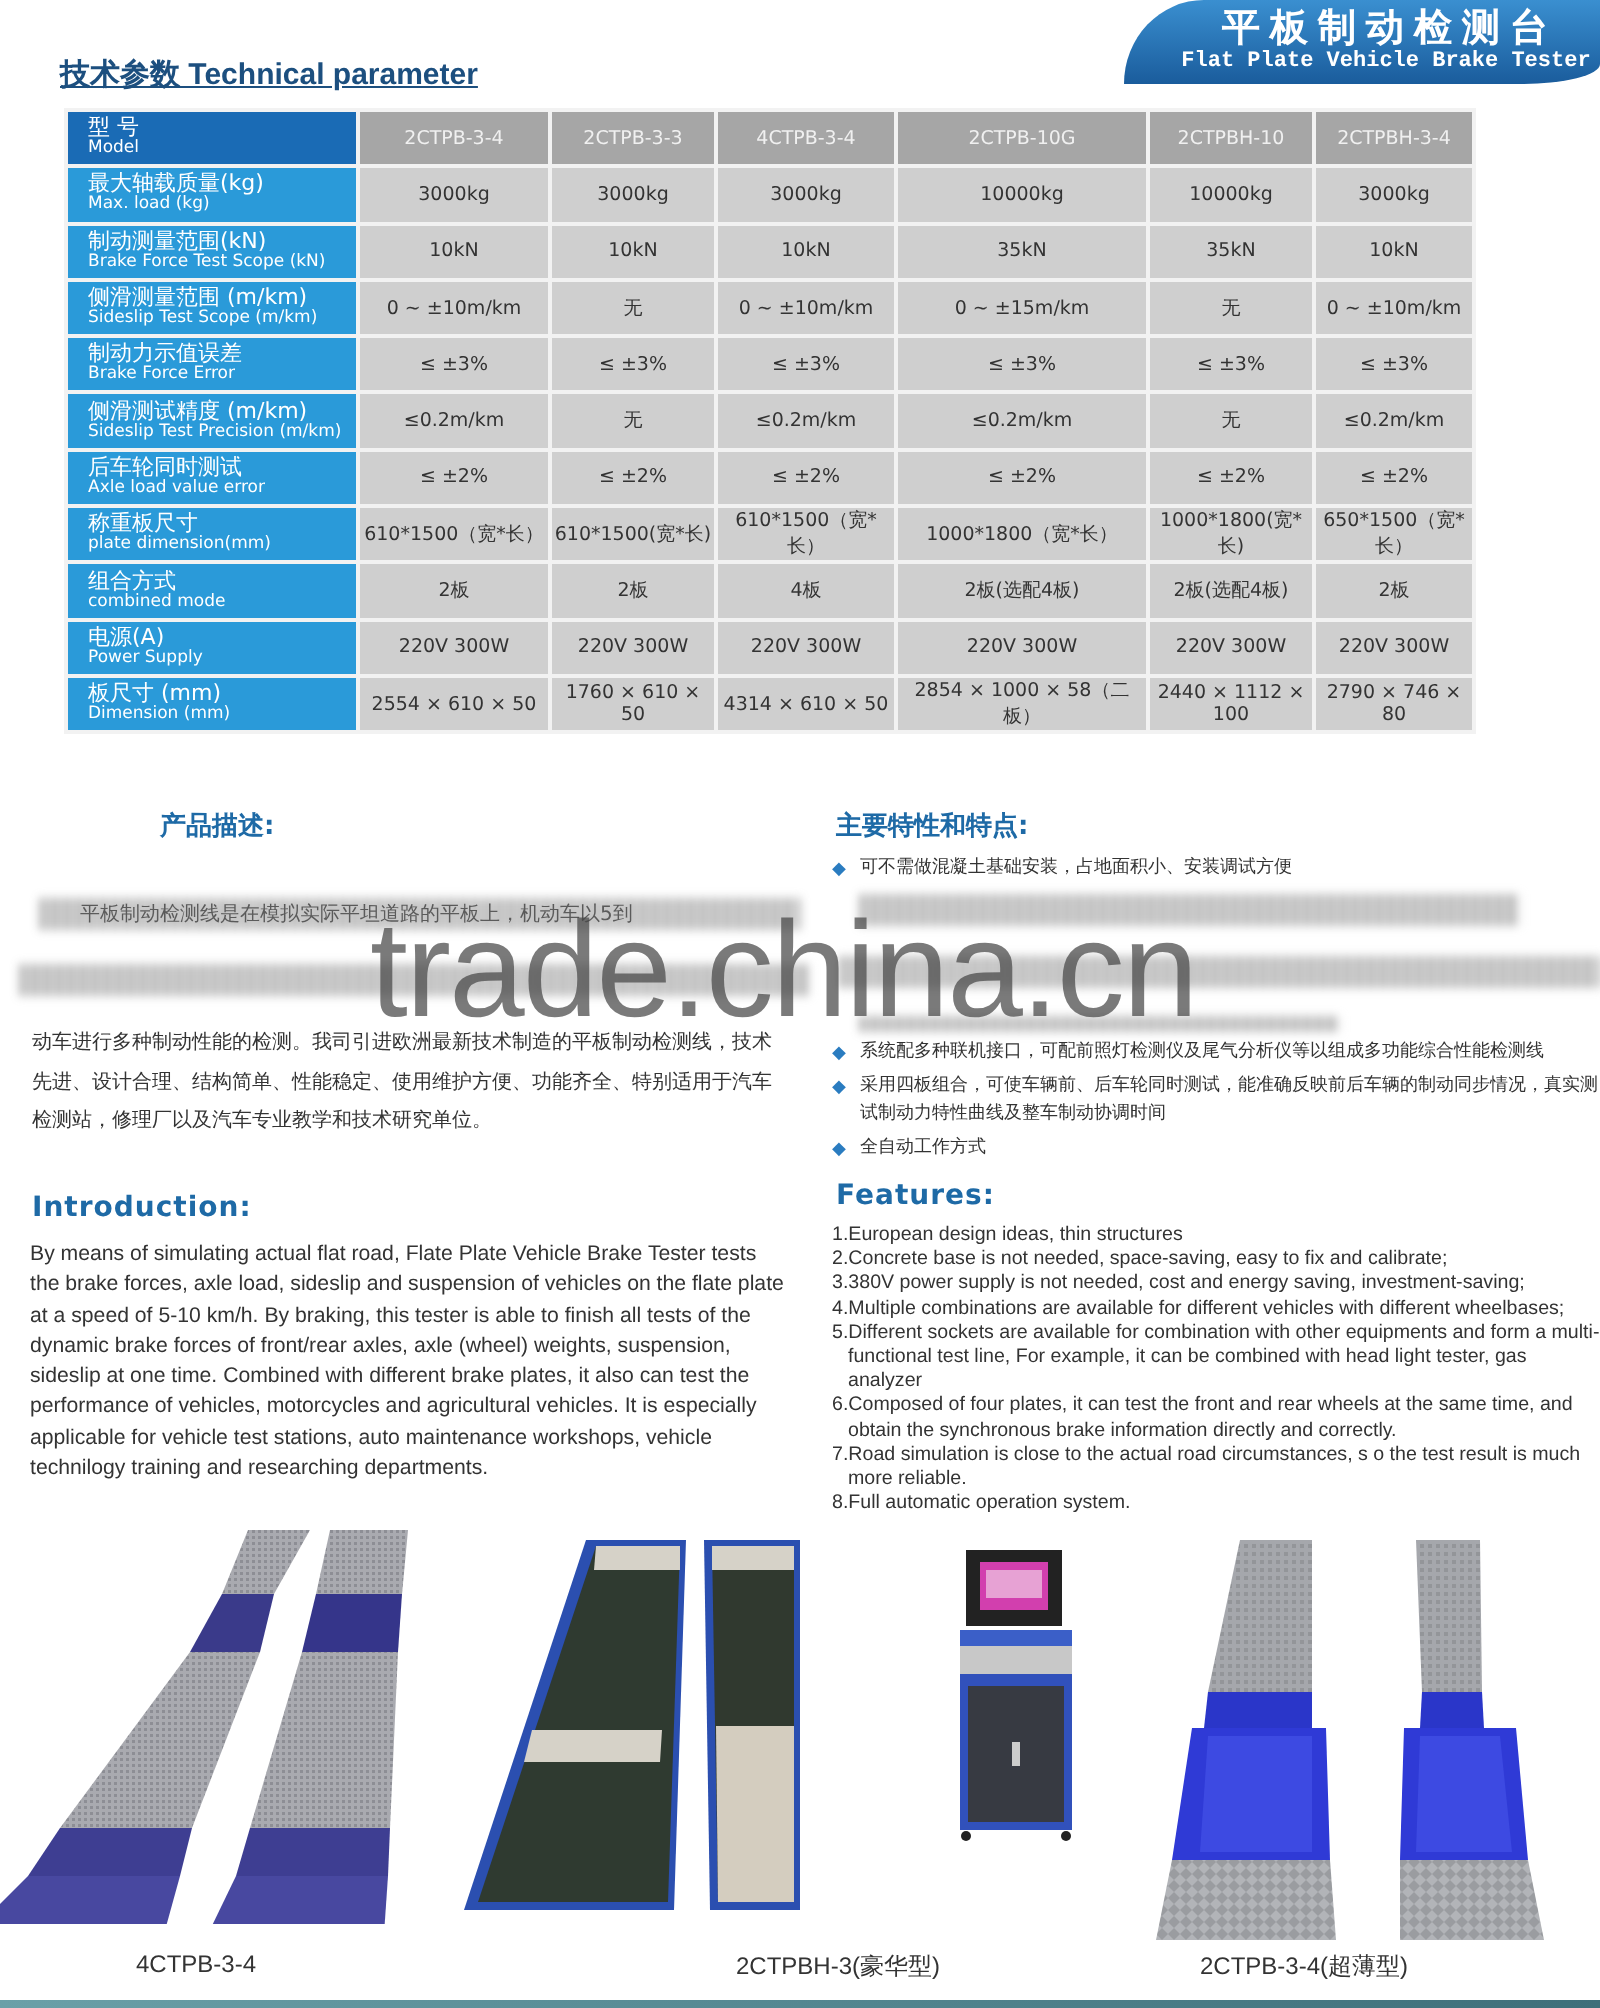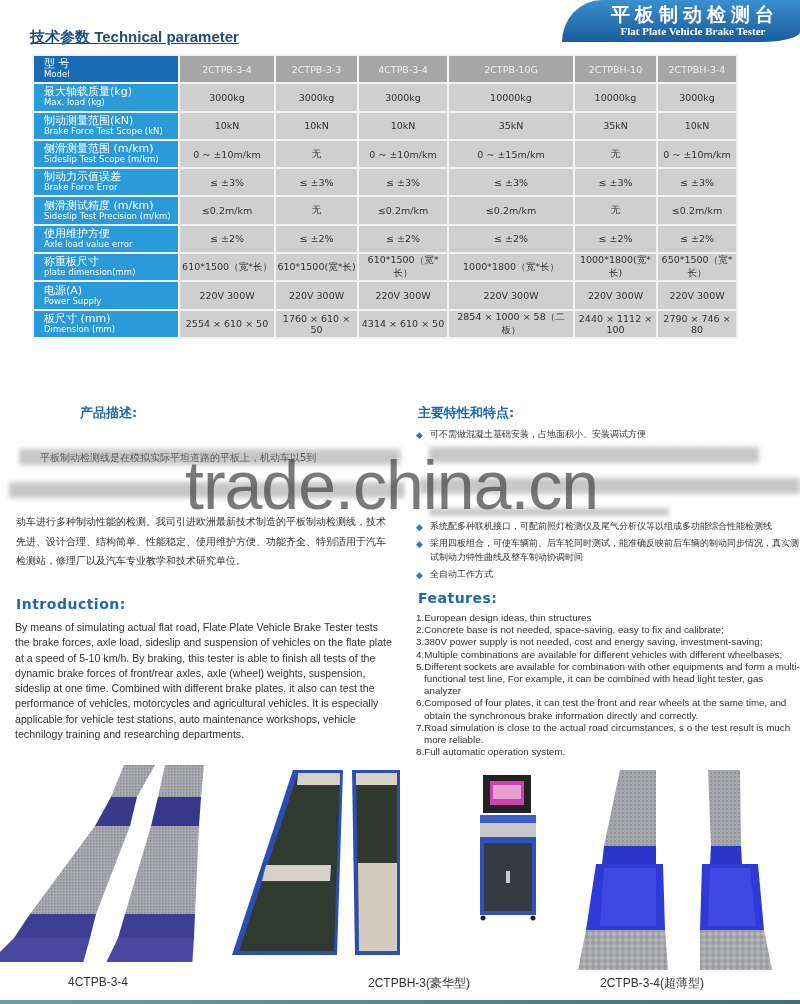--- a/index.html
+++ b/index.html
@@ -8,21 +8,21 @@
 
   
   .banner {
     position: absolute; right: 0; top: 0; width: 238px; height: 42px;
     background: linear-gradient(180deg, #3a8fd0 0%, #1a5c9c 100%);
     border-top-left-radius: 40px 42px;
     border-bottom-right-radius: 40px 10px;
     color: #fff; text-align: center;
   }
   .banner .cn { font-family: "DejaVu Sans", sans-serif; font-weight: bold; font-size: 19px; letter-spacing: 5px; padding-top: 3px; line-height: 22px; padding-left: 28px; }
-  .banner .en { font-family: Liberation Serif, serif; font-weight: bold; font-size: 11px; line-height: 13px; padding-left: 24px; }
+  .banner .en { font-family: Liberation Mono, monospace; font-weight: bold; font-size: 11px; line-height: 13px; padding-left: 24px; }
 
   .tech-title {
     position: absolute; left: 30px; top: 28px;
     font-family: "Liberation Sans", sans-serif; font-weight: bold; font-size: 15px; color: #1c4f7f; text-decoration: underline;
   }
 
   
   .spec-table {
     position: absolute; left: 32px; top: 54px; width: 704px;
     border-collapse: collapse; table-layout: fixed;
@@ -168,41 +168,53 @@
         </td>
         <td>≤0.2m/km</td>
         <td>无</td>
         <td>≤0.2m/km</td>
         <td>≤0.2m/km</td>
         <td>无</td>
         <td>≤0.2m/km</td>
       </tr>
       <tr>
         <td class="row-h">
-          <span class="cn">使用维护方便</span>
+          <span class="cn">后车轮同时测试</span>
           <span class="en">Axle load value error</span>
         </td>
         <td>≤ ±2%</td>
         <td>≤ ±2%</td>
         <td>≤ ±2%</td>
         <td>≤ ±2%</td>
         <td>≤ ±2%</td>
         <td>≤ ±2%</td>
       </tr>
       <tr>
         <td class="row-h">
           <span class="cn">称重板尺寸</span>
           <span class="en">plate dimension(mm)</span>
         </td>
         <td>610*1500（宽*长）</td>
         <td>610*1500(宽*长)</td>
         <td>610*1500（宽*长）</td>
         <td>1000*1800（宽*长）</td>
         <td>1000*1800(宽*长)</td>
         <td>650*1500（宽*长）</td>
+      </tr>
+      <tr>
+        <td class="row-h">
+          <span class="cn">组合方式</span>
+          <span class="en">combined mode</span>
+        </td>
+        <td>2板</td>
+        <td>2板</td>
+        <td>4板</td>
+        <td>2板(选配4板)</td>
+        <td>2板(选配4板)</td>
+        <td>2板</td>
       </tr>
       <tr>
         <td class="row-h">
           <span class="cn">电源(A)</span>
           <span class="en">Power Supply</span>
         </td>
         <td>220V 300W</td>
         <td>220V 300W</td>
         <td>220V 300W</td>
         <td>220V 300W</td>

